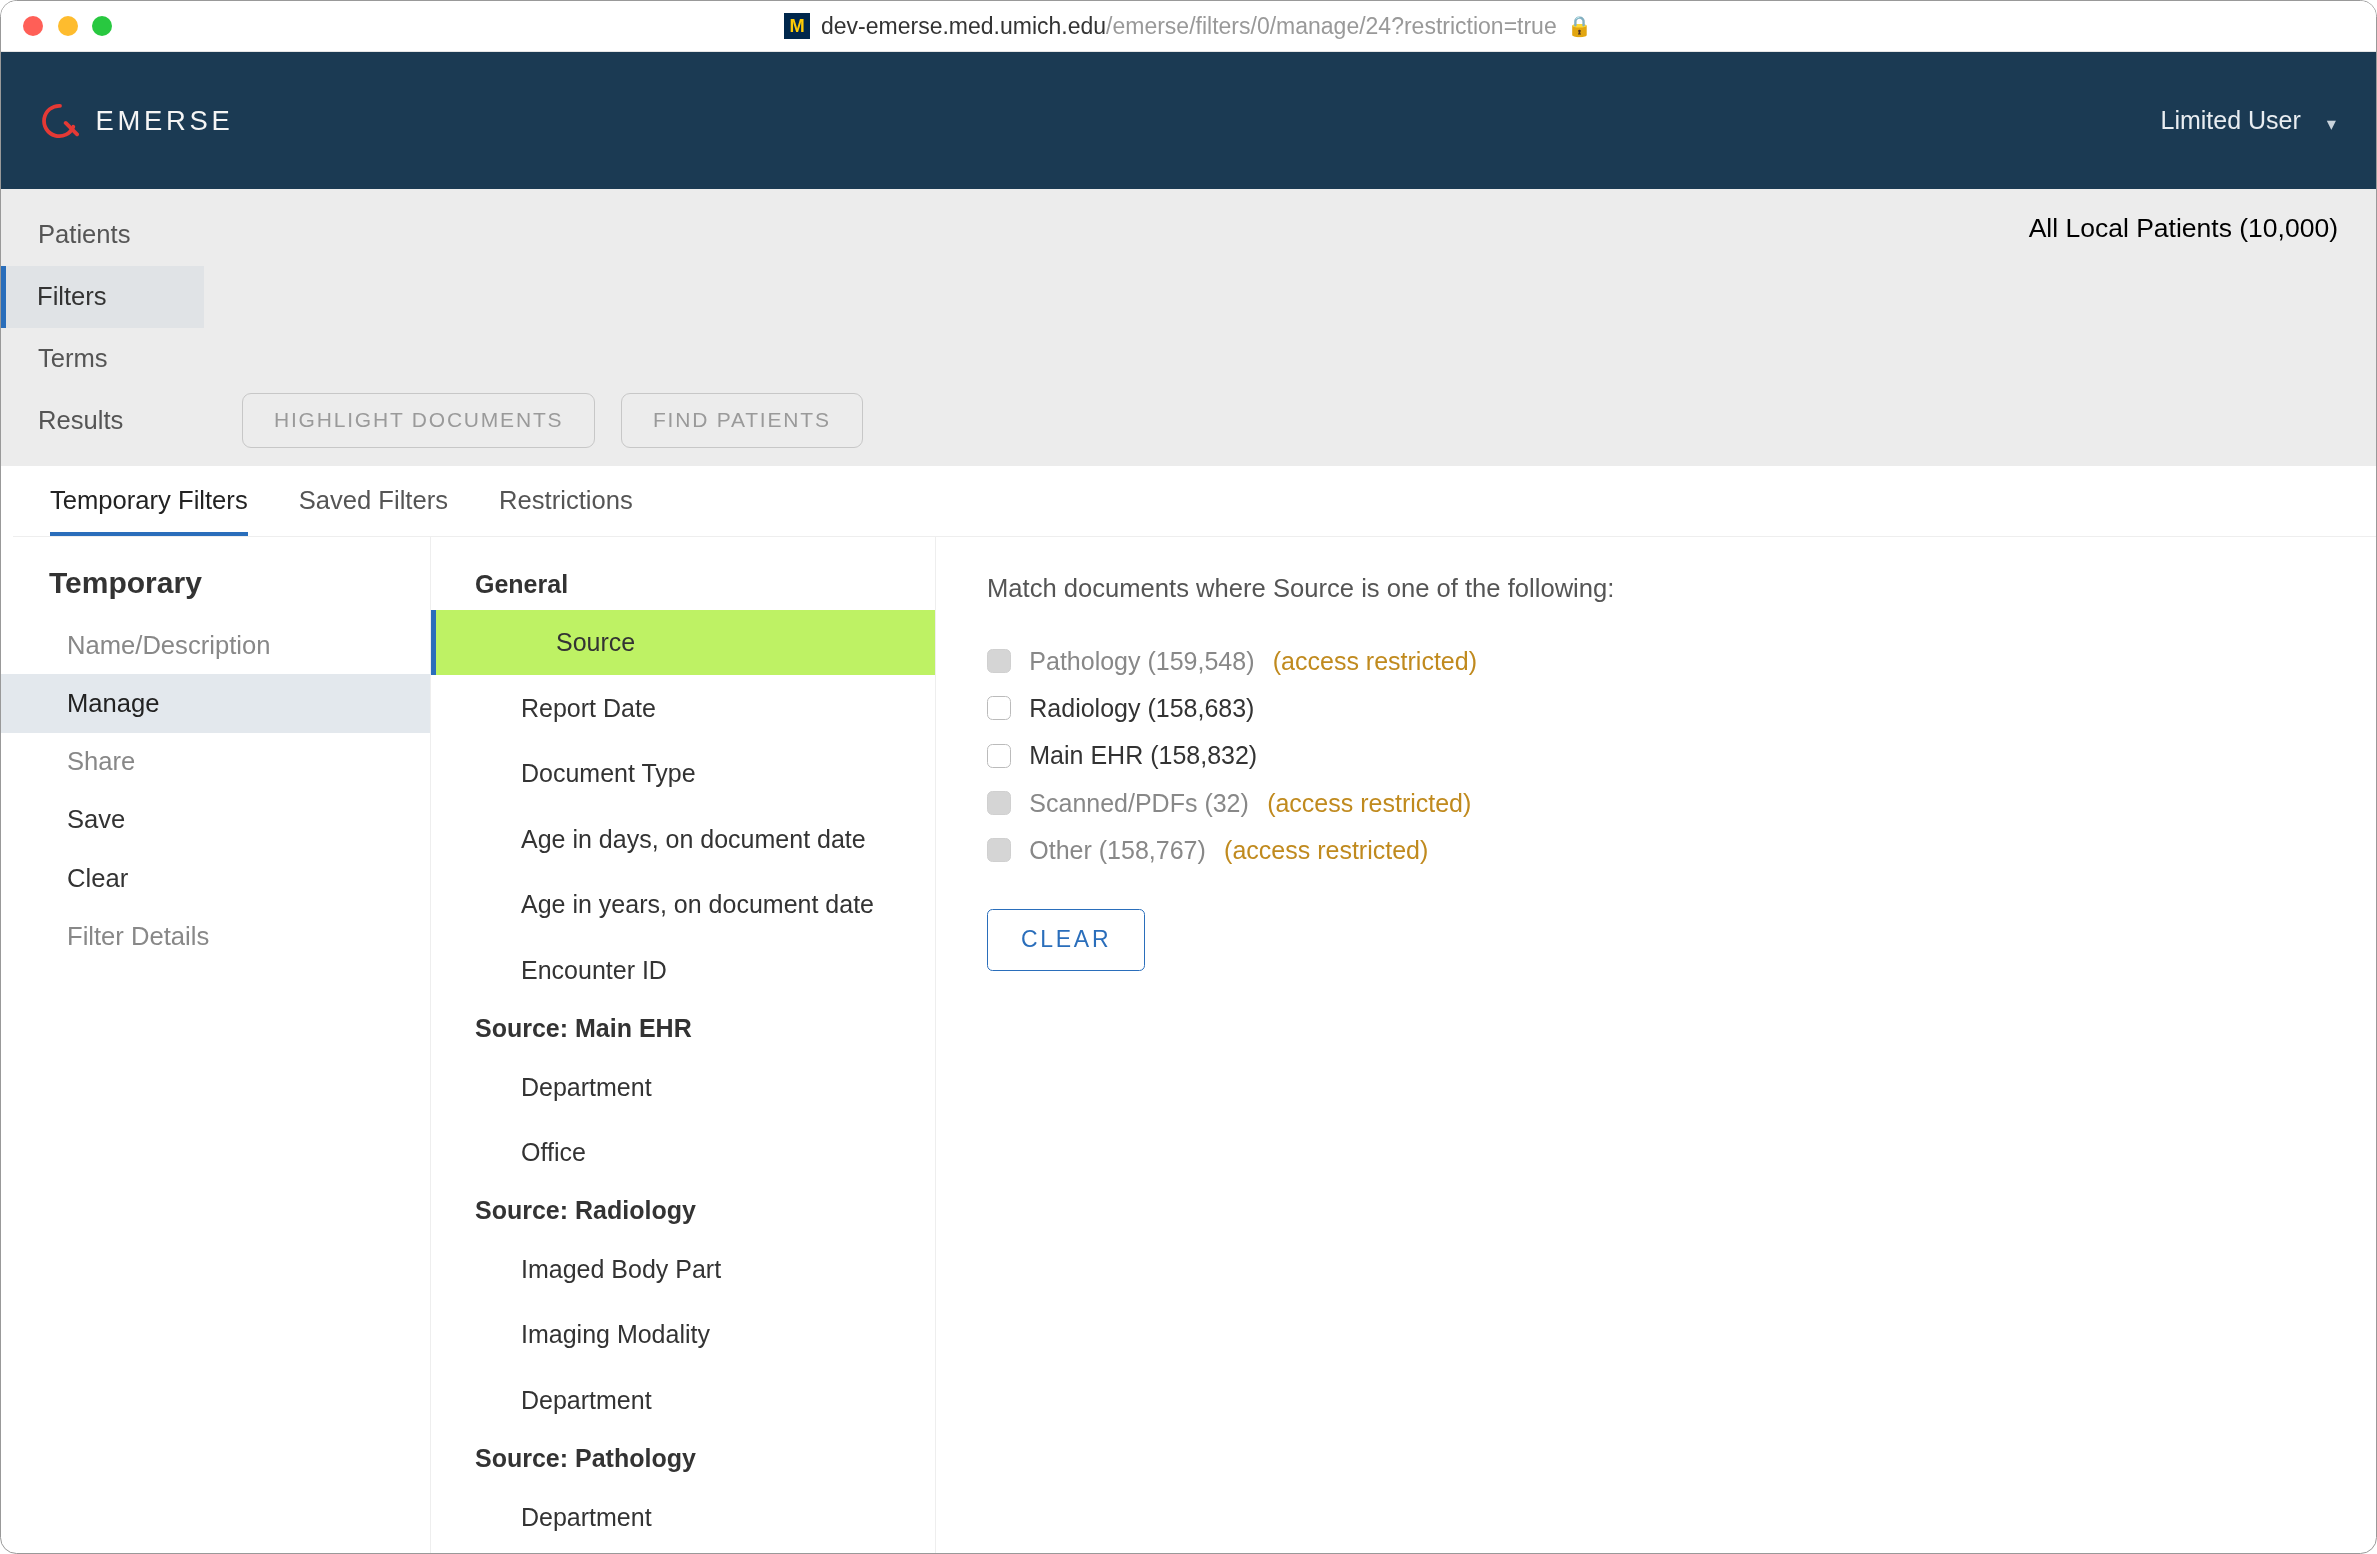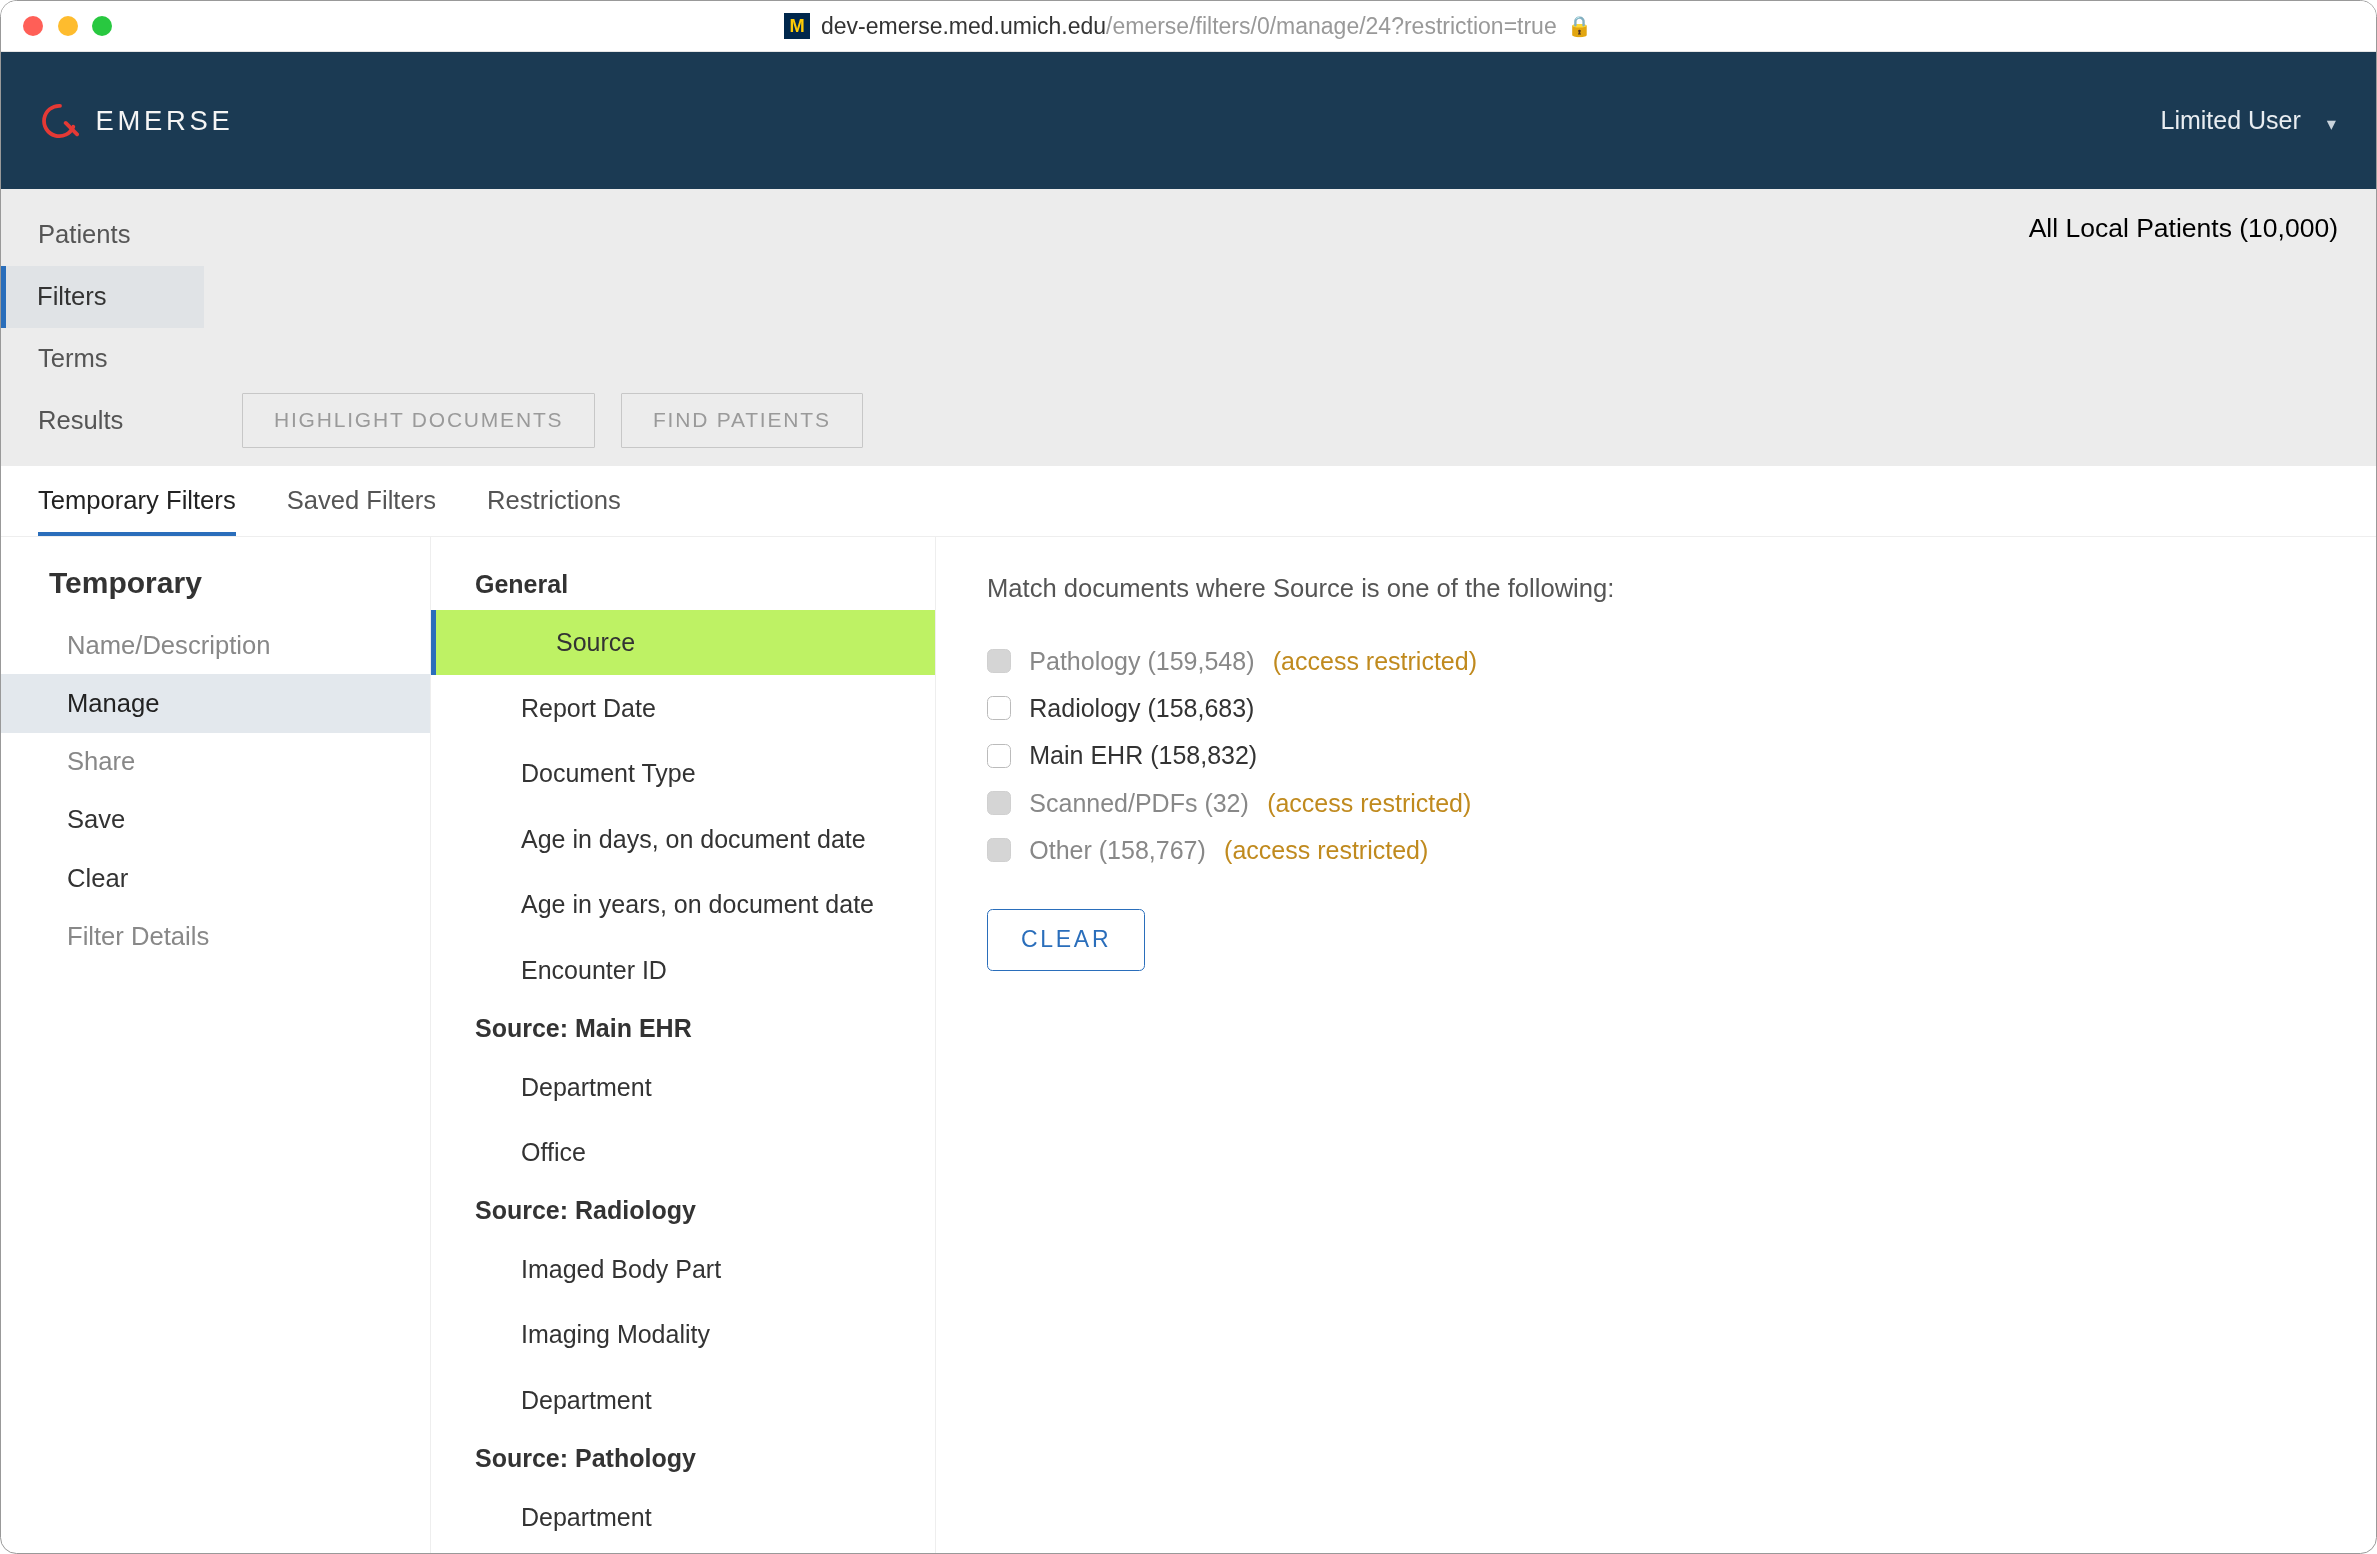--- a/index.html
+++ b/index.html
@@ -27,24 +27,24 @@
   .chev { font-size: 18.3px; color: #c9d3dc; }
 
   
   .subhead { background: #ececec; display: flex; }
   .leftnav { width: 203px; padding: 14.6px 0; }
   .leftnav .nav-item { padding: 16.5px 37px; font-size: 25.6px; color: #555; cursor: pointer; }
   .leftnav .nav-item.active { background: #e0e3e6; border-left: 5.5px solid #2a6ebb; padding-left: 31px; color: #333; }
   .subhead-right { flex: 1; padding: 24px 38px 18.3px 38px; display: flex; flex-direction: column; justify-content: space-between; }
   .patient-summary { font-size: 26.5px; color: #000000; text-align: right; }
   .action-row { display: flex; gap: 25.6px; margin-top: 79px; }
-  .ghost-btn { border: 1.8px solid #c7c7c7; background: transparent; color: #9a9a9a; font-size: 21px; letter-spacing: 1.8px; padding: 14.6px 31px; border-radius: 1px; cursor: pointer; }
+  .ghost-btn { border: 1.8px solid #c7c7c7; background: transparent; color: #9a9a9a; font-size: 21px; letter-spacing: 1.8px; padding: 14.6px 31px; border-radius: 9px; cursor: pointer; }
 
   
-  .tabs { display: flex; gap: 51px; padding: 20px 21px 0 37px; border-bottom: 1.8px solid #eee; }
+  .tabs { display: flex; gap: 51px; padding: 20px 21px 0 37px; border-bottom: 1.8px solid #eee; margin-left: 12px; }
   .tab { font-size: 25.6px; color: #555; padding-bottom: 16.5px; cursor: pointer; }
   .tab.active { color: #222; border-bottom: 4.6px solid #2a6ebb; }
 
   
   .cols { display: flex; height: calc(100% - 51px - 110px - 192px - 60px); }
   .colA { width: 430px; border-right: 1.8px solid #eee; padding: 29px 0; }
   .colA-title { font-size: 30px; font-weight: 600; color: #333; padding: 0 48px 16.5px 48px; }
   .colA .itm { font-size: 25.6px; color: #888; padding: 14.6px 48px 14.6px 66px; cursor: pointer; }
   .colA .itm.dark { color: #333; }
   .colA .itm.sel { background: #e3e8ed; color: #222; }

